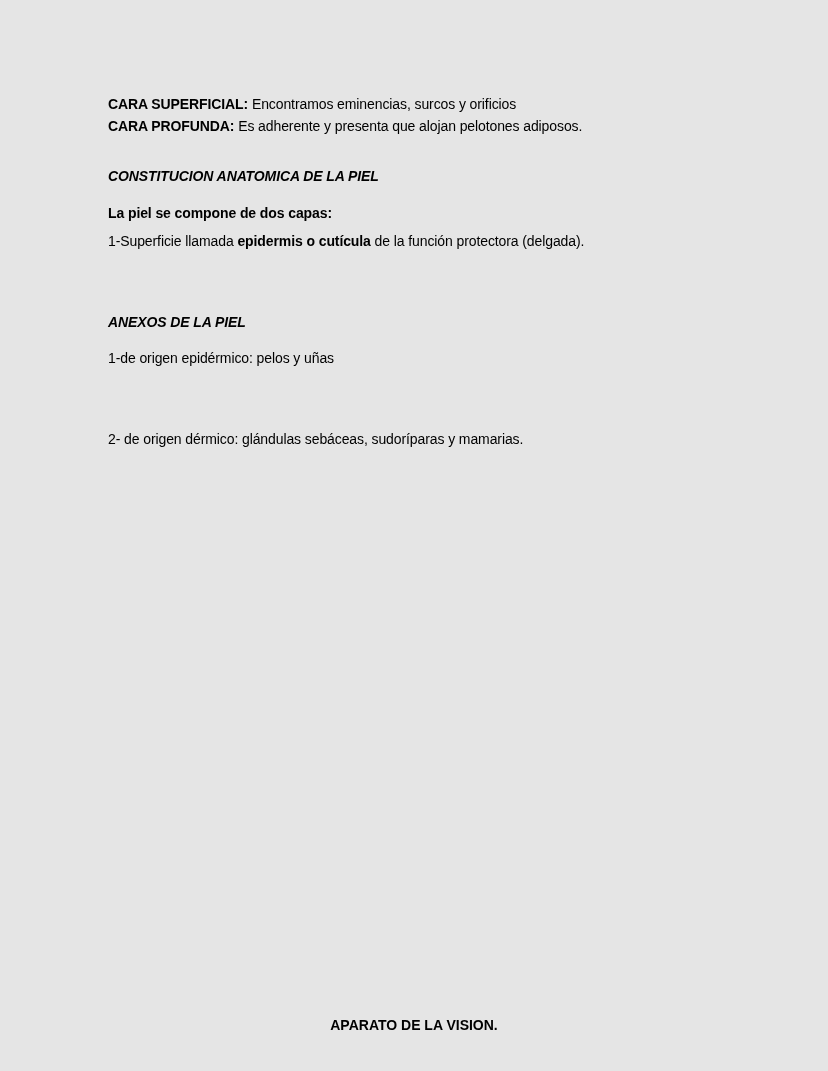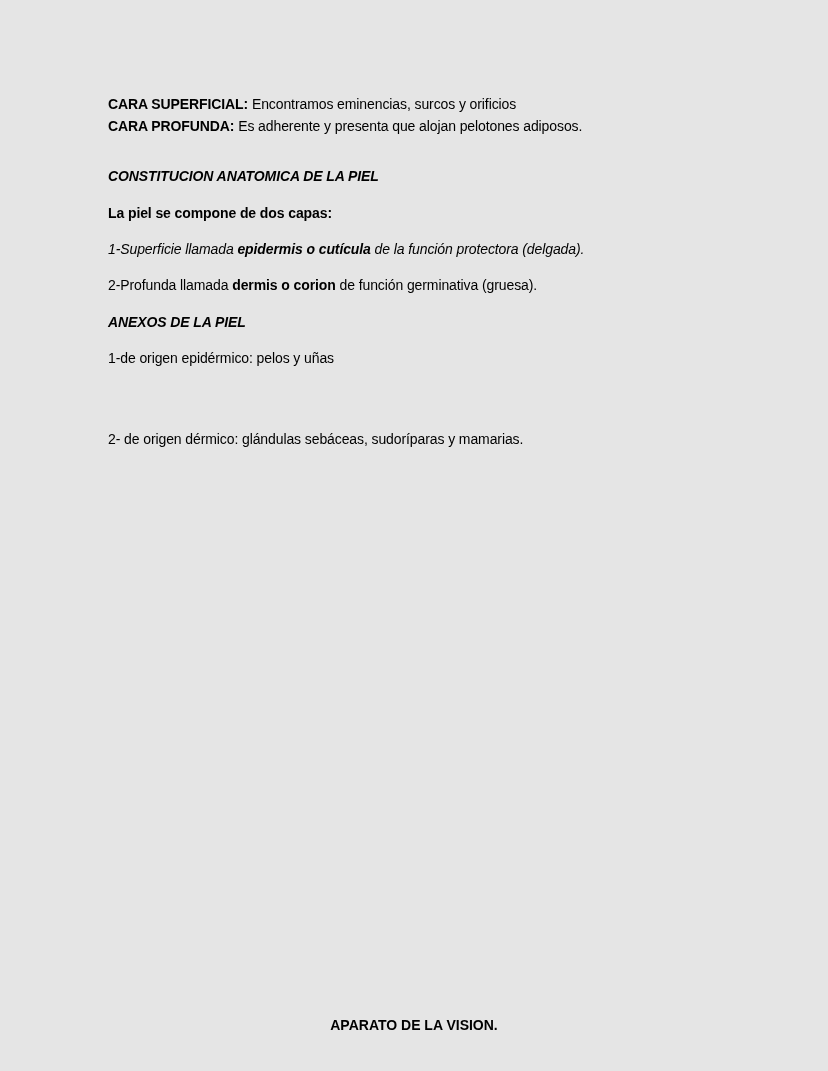--- a/index.html
+++ b/index.html
@@ -54,27 +54,24 @@
   </div>
 
   <div class="line" style="top:117px;">
     <span class="b">CARA PROFUNDA:</span><span> Es adherente y presenta que alojan pelotones adiposos.</span>
   </div>
 
   <div class="line b" style="top:204px;">La piel se compone de dos capas:</div>
 
   <div class="line bi" style="top:167px;">CONSTITUCION ANATOMICA DE LA PIEL</div>
 
-  <div class="line" style="top:240px;font-style:italic;">
+  <div class="line" style="top:232px;">
     <span>1-Superficie llamada </span><span class="b">epidermis o cutícula</span><span> de la función protectora (delgada).</span>
   </div>
 
-  <div class="line" style="top:276px;">
-    <span>2-Profunda llamada </span><span class="b">dermis o corion</span><span> de función germinativa (gruesa).</span>
-  </div>
 
   <div class="line bi" style="top:313px;">ANEXOS DE LA PIEL</div>
 
   <div class="line" style="top:349px;">1-de origen epidérmico: pelos y uñas</div>
 
   <div class="line" style="top:385px;margin-top:45px;">2- de origen dérmico: glándulas sebáceas, sudoríparas y mamarias.</div>
 
   <div class="footer-title">APARATO DE LA VISION.</div>
 
 </div>

